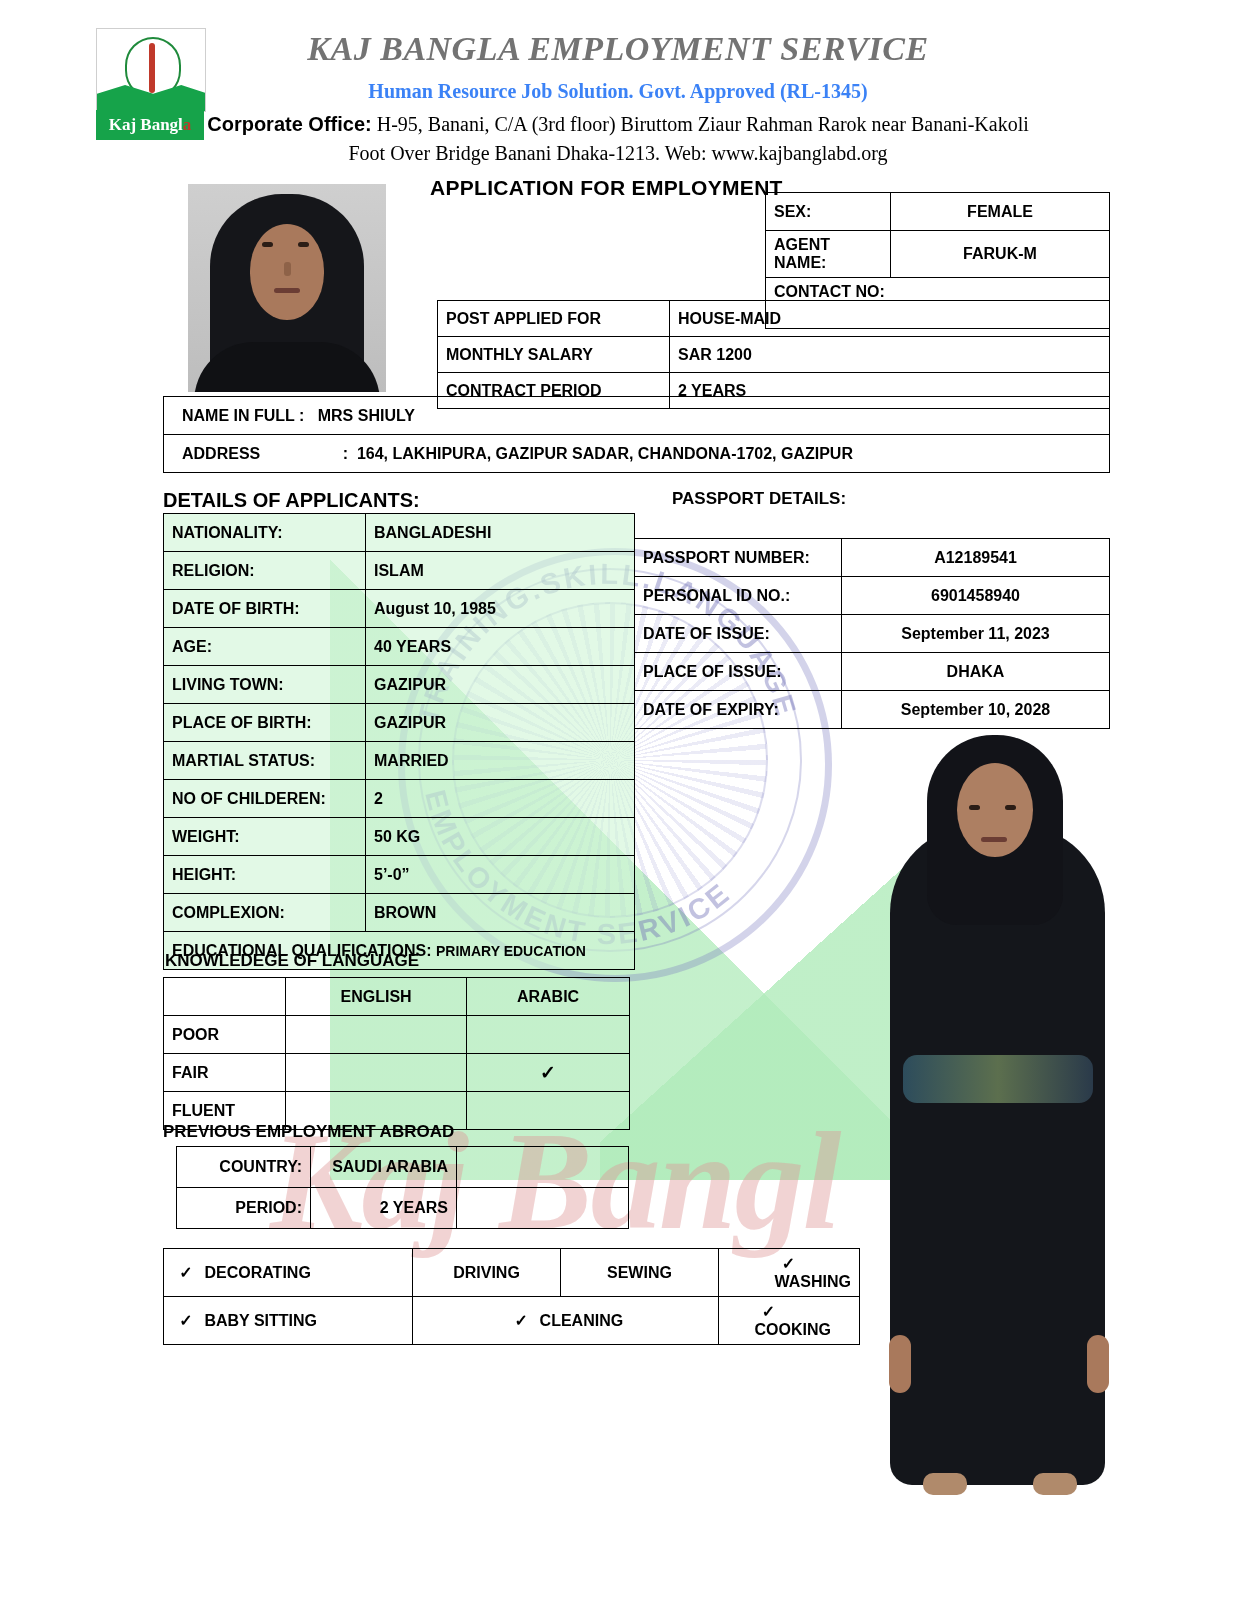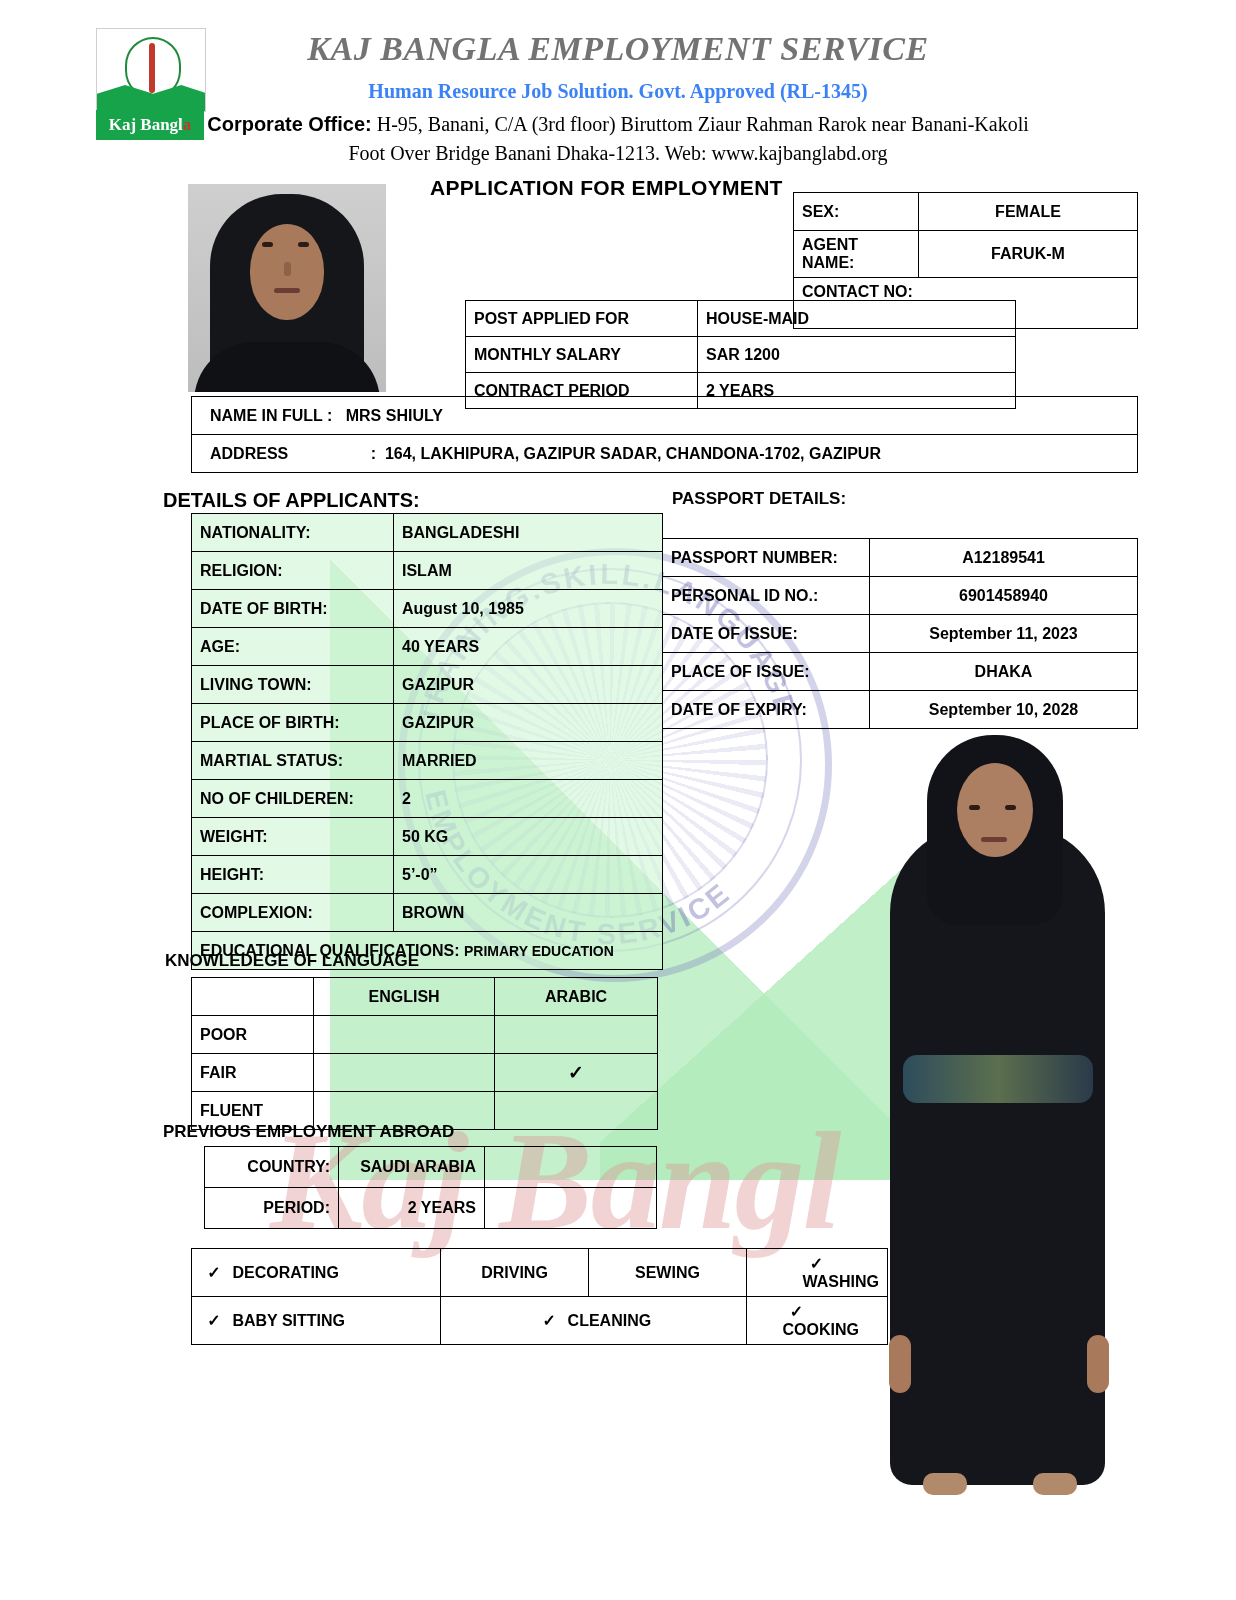--- a/index.html
+++ b/index.html
@@ -136,28 +136,28 @@
   }
   .pt-eye{ position:absolute; width:11px; height:5px; background:#2b1d16; border-radius:3px; top:58px;}
   .pt-eye.l{ left:74px;} .pt-eye.r{ left:110px;}
   .pt-mouth{ position:absolute; left:86px; top:104px; width:26px; height:5px; background:#6b3d34; border-radius:3px;}
   .pt-nose{ position:absolute; left:96px; top:78px; width:7px; height:14px; background:#8e6248; border-radius:3px;}
   .pt-shoulder{
     position:absolute; left:6px; top:158px; width:186px; height:60px; background:#101114; border-radius:70px 70px 0 0;
   }
 
   
-  .tbl{ border-collapse:collapse;margin-left:28px; }
+  .tbl{ border-collapse:collapse; }
   .tbl td{ border:1px solid #000; padding:5px 8px; font-size:16px; vertical-align:middle; }
   .lbl{ font-weight:bold; }
 
   .sex-table{ position:absolute; left:765px; top:192px; width:345px; }
   .sex-table td{ height:27px; }
 
-  .post-table{ position:absolute; left:437px; top:300px; width:551px; }
+  .post-table{ position:absolute; left:437px; top:300px; width:673px; }
   .post-table td{ height:25px; }
   .post-table td.k{ width:215px; font-weight:bold; }
 
   .name-table{ position:absolute; left:163px; top:396px; width:947px; }
   .name-table td{ height:27px; font-weight:bold; }
 
   
   .details-title{ position:absolute; left:163px; top:489px; font-size:20px; font-weight:bold; }
   .passport-title{ position:absolute; left:672px; top:489px; font-size:17px; font-weight:bold; }
 

